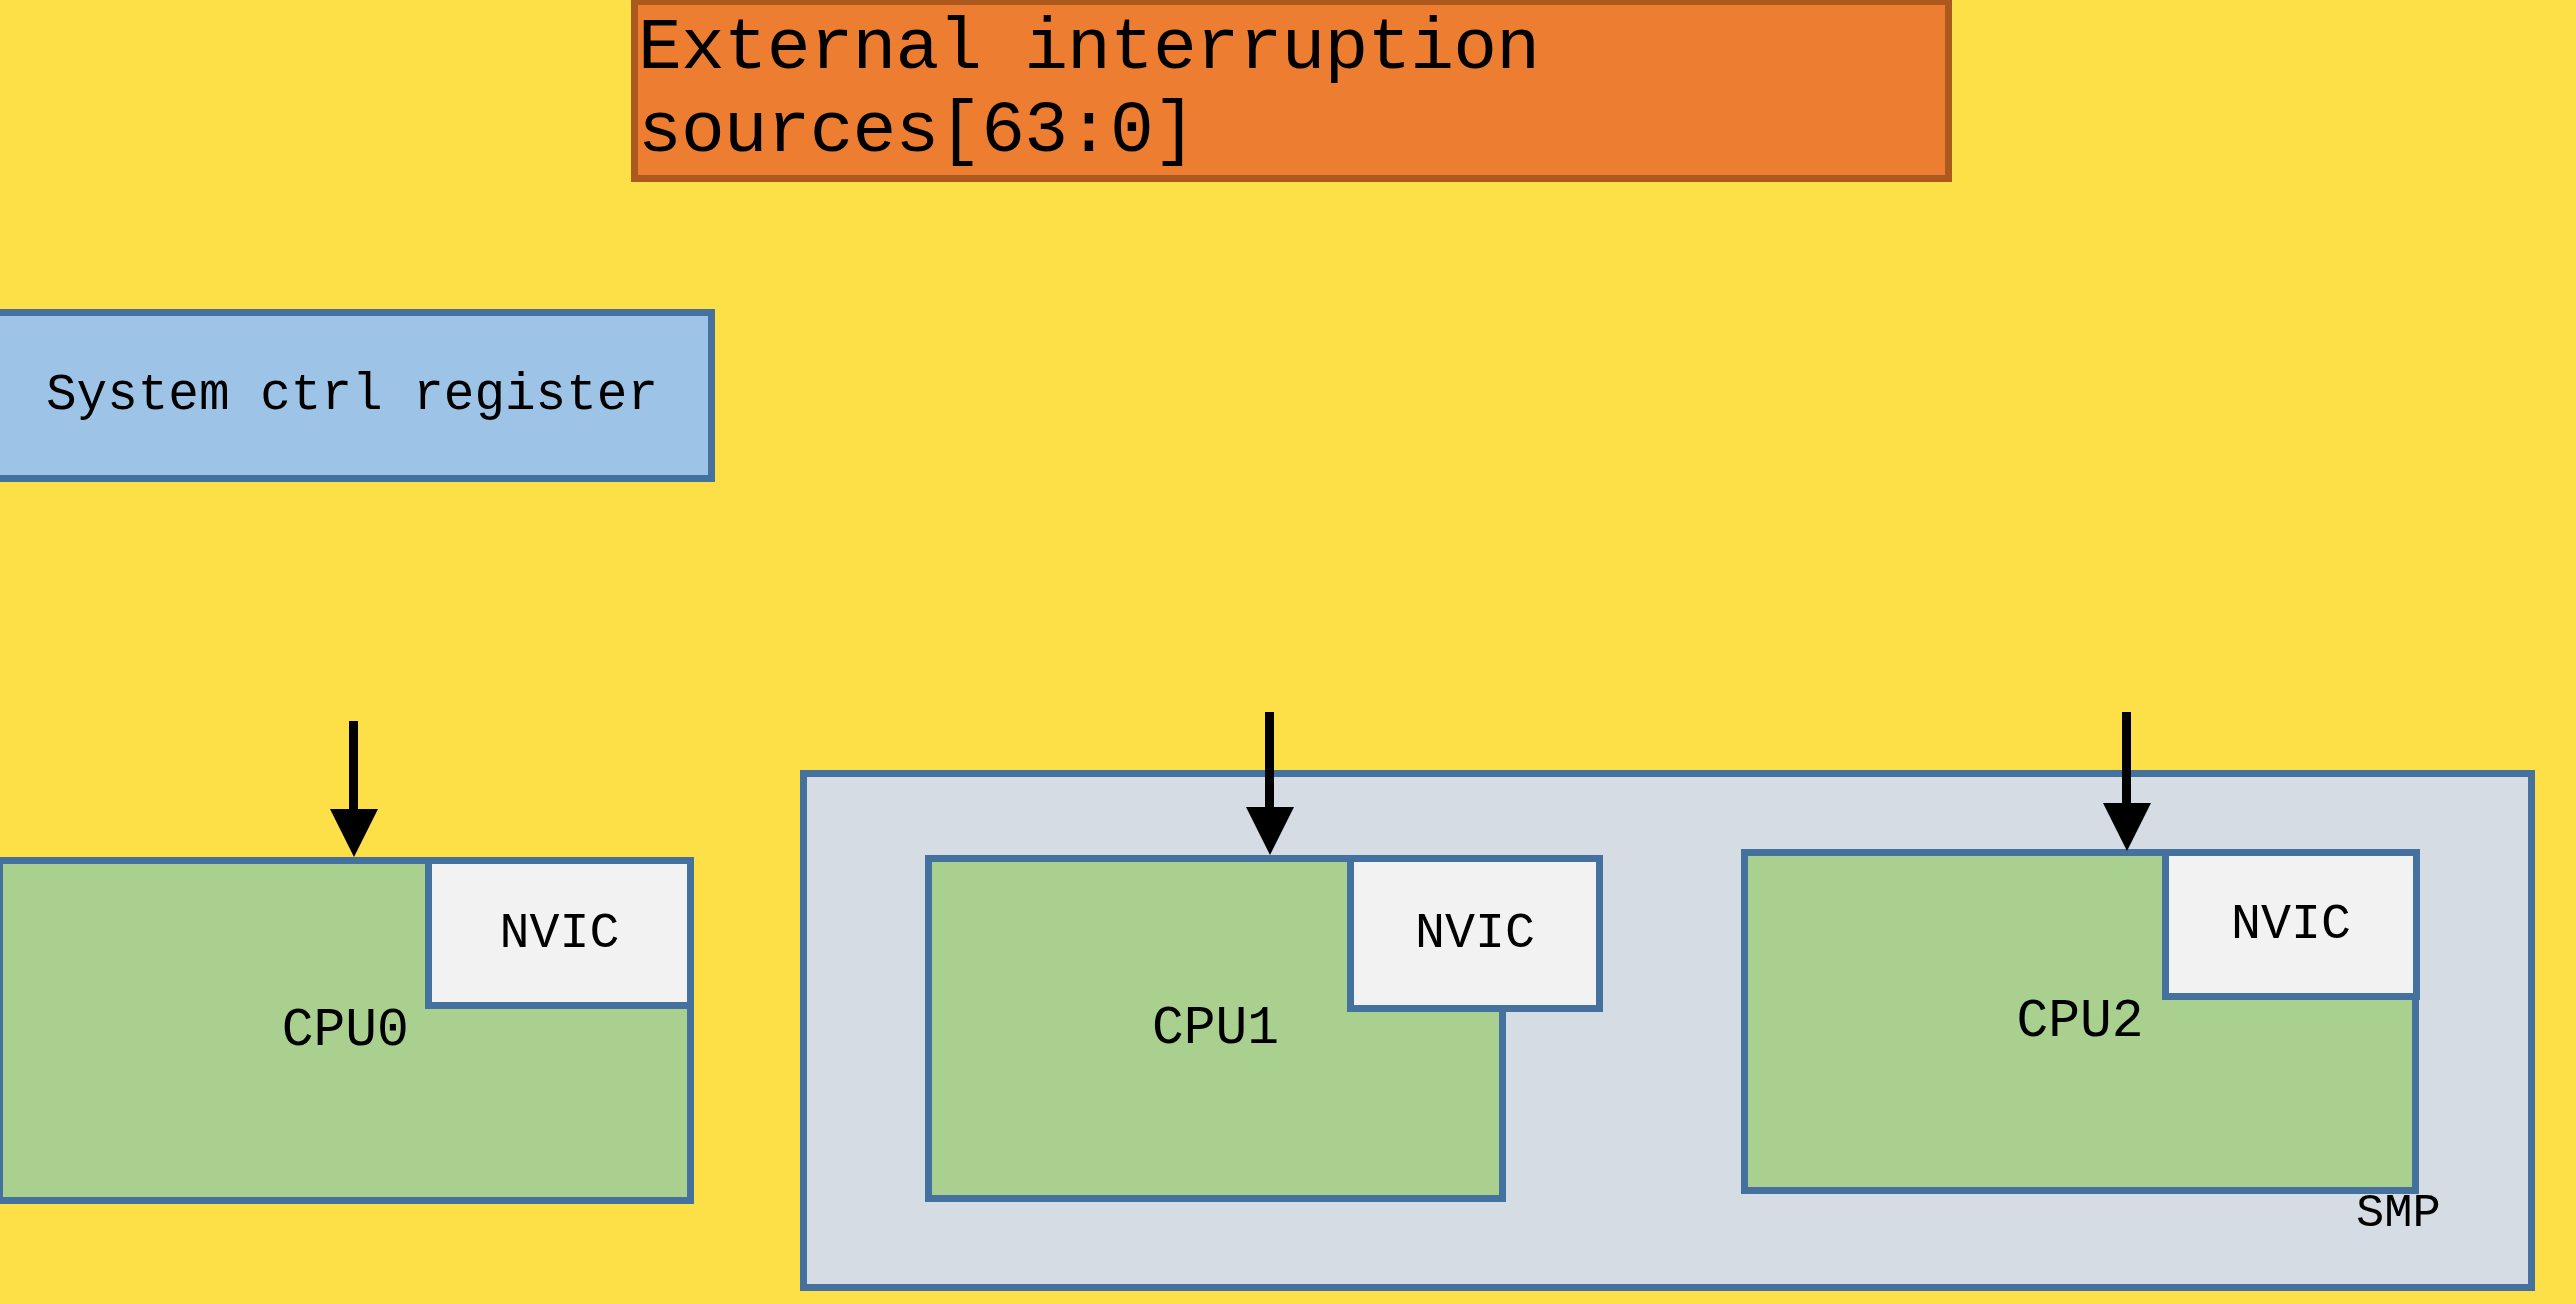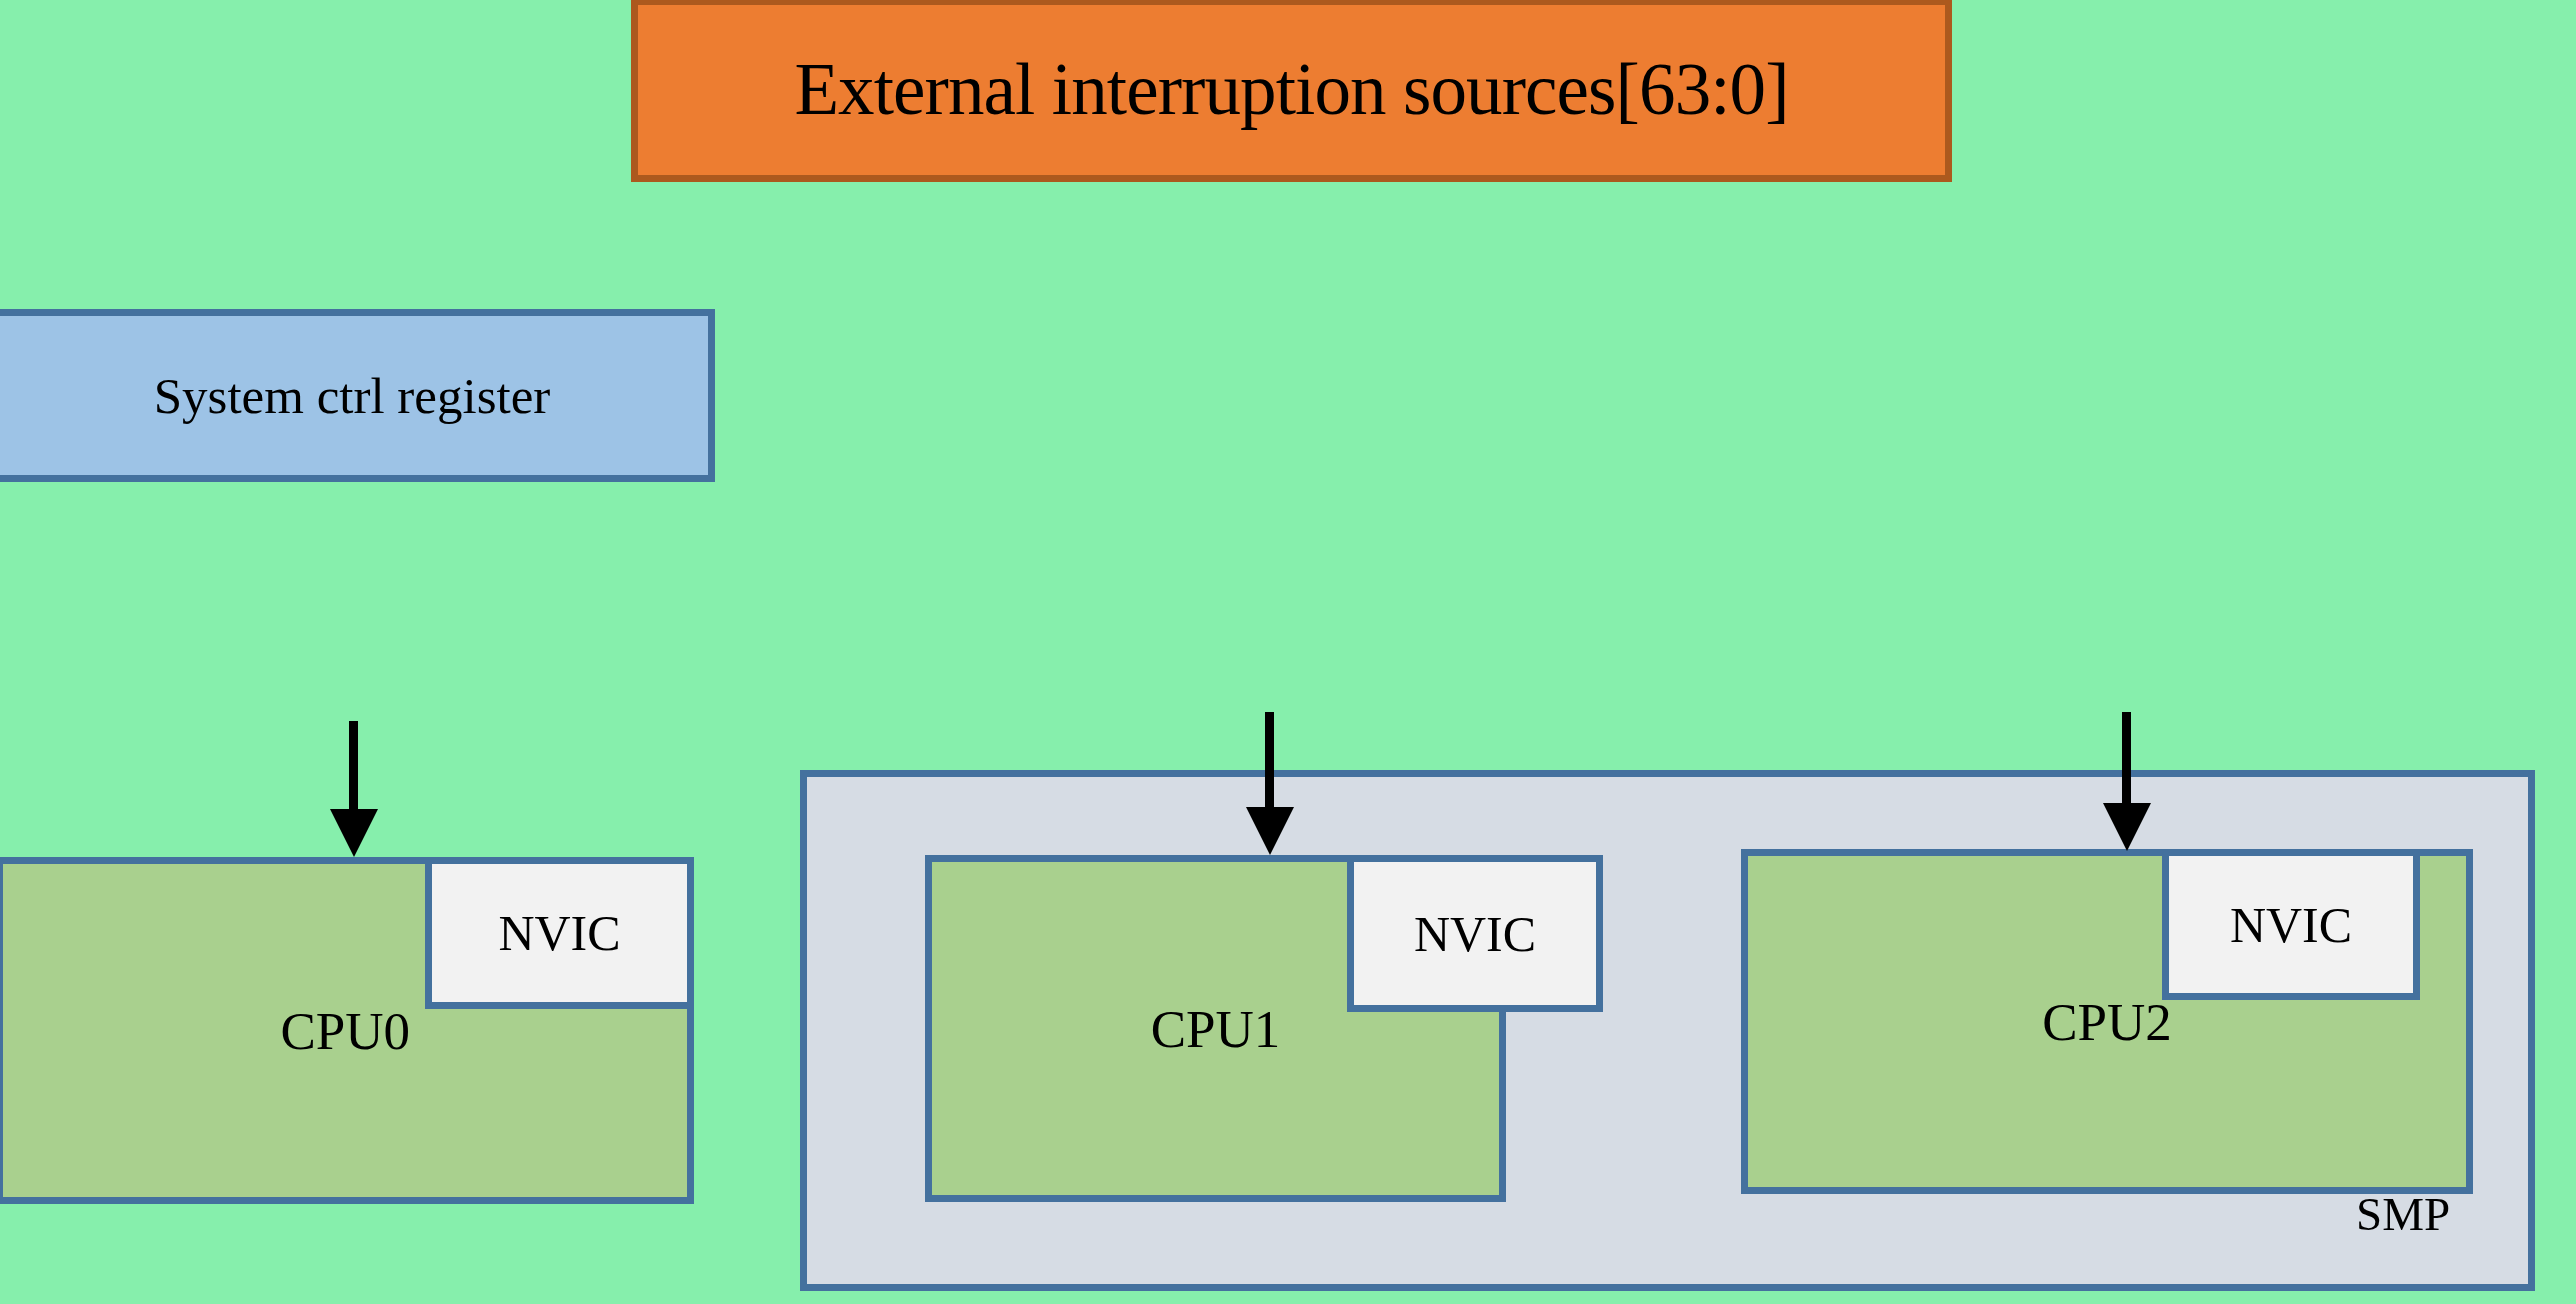--- a/index.html
+++ b/index.html
@@ -1,21 +1,21 @@
 <!DOCTYPE html>
 <html style="--orange_fill: #ED7D31; --orange_border: #AC591E; --blue_fill: #9DC3E6; --steel_border: #44719E; --green_fill: #A9D08E; --nvic_fill: #F2F2F2; --smp_fill: #D6DCE4; --arrow_color: #000000; --text_color: #000000; --background: #000000;font-size:14.6px"><head>
 <meta charset="utf-8">
 <style>
   html,body{margin:0;padding:0;background:#000;}
   #canvas{
     position:relative;
     width:2576px;height:1305px;
-    background:#86efac;
+    background:#fde047;
     overflow:hidden;
-    font-family:Liberation Serif, serif;
+    font-family:Liberation Mono, monospace;
     color:#000;
   }
   .box{position:absolute;box-sizing:border-box;display:flex;align-items:center;justify-content:center;}
   .title-box{
     left:631px;top:-1.8px;width:1321px;height:184px;
     background:var(--orange_fill);
     border:7.3px solid var(--orange_border);
     font-size:73px;font-weight:300;letter-spacing:-0.9px;
     z-index:5;
   }
@@ -38,21 +38,21 @@
     z-index:15;
   }
   .cpu-box{
     background:var(--green_fill);
     border:7.3px solid var(--steel_border);
     font-size:53px;font-weight:300;
     z-index:20;
   }
   .cpu0{left:-3.7px;top:857px;width:698px;height:347px;}
   .cpu1{left:925px;top:855px;width:581px;height:347px;}
-  .cpu2{left:1741px;top:849px;width:732px;height:345px;justify-content:center;}
+  .cpu2{left:1741px;top:849px;width:678px;height:345px;justify-content:center;}
   .nvic-box{
     background:var(--nvic_fill);
     border:7.3px solid var(--steel_border);
     font-size:50px;font-weight:300;
     z-index:25;
   }
   .nvic0{left:425px;top:857px;width:269px;height:152px;}
   .nvic1{left:1347px;top:855px;width:256px;height:157px;}
   .nvic2{left:2162px;top:849px;width:258px;height:151px;}
   .arrow-shaft{

